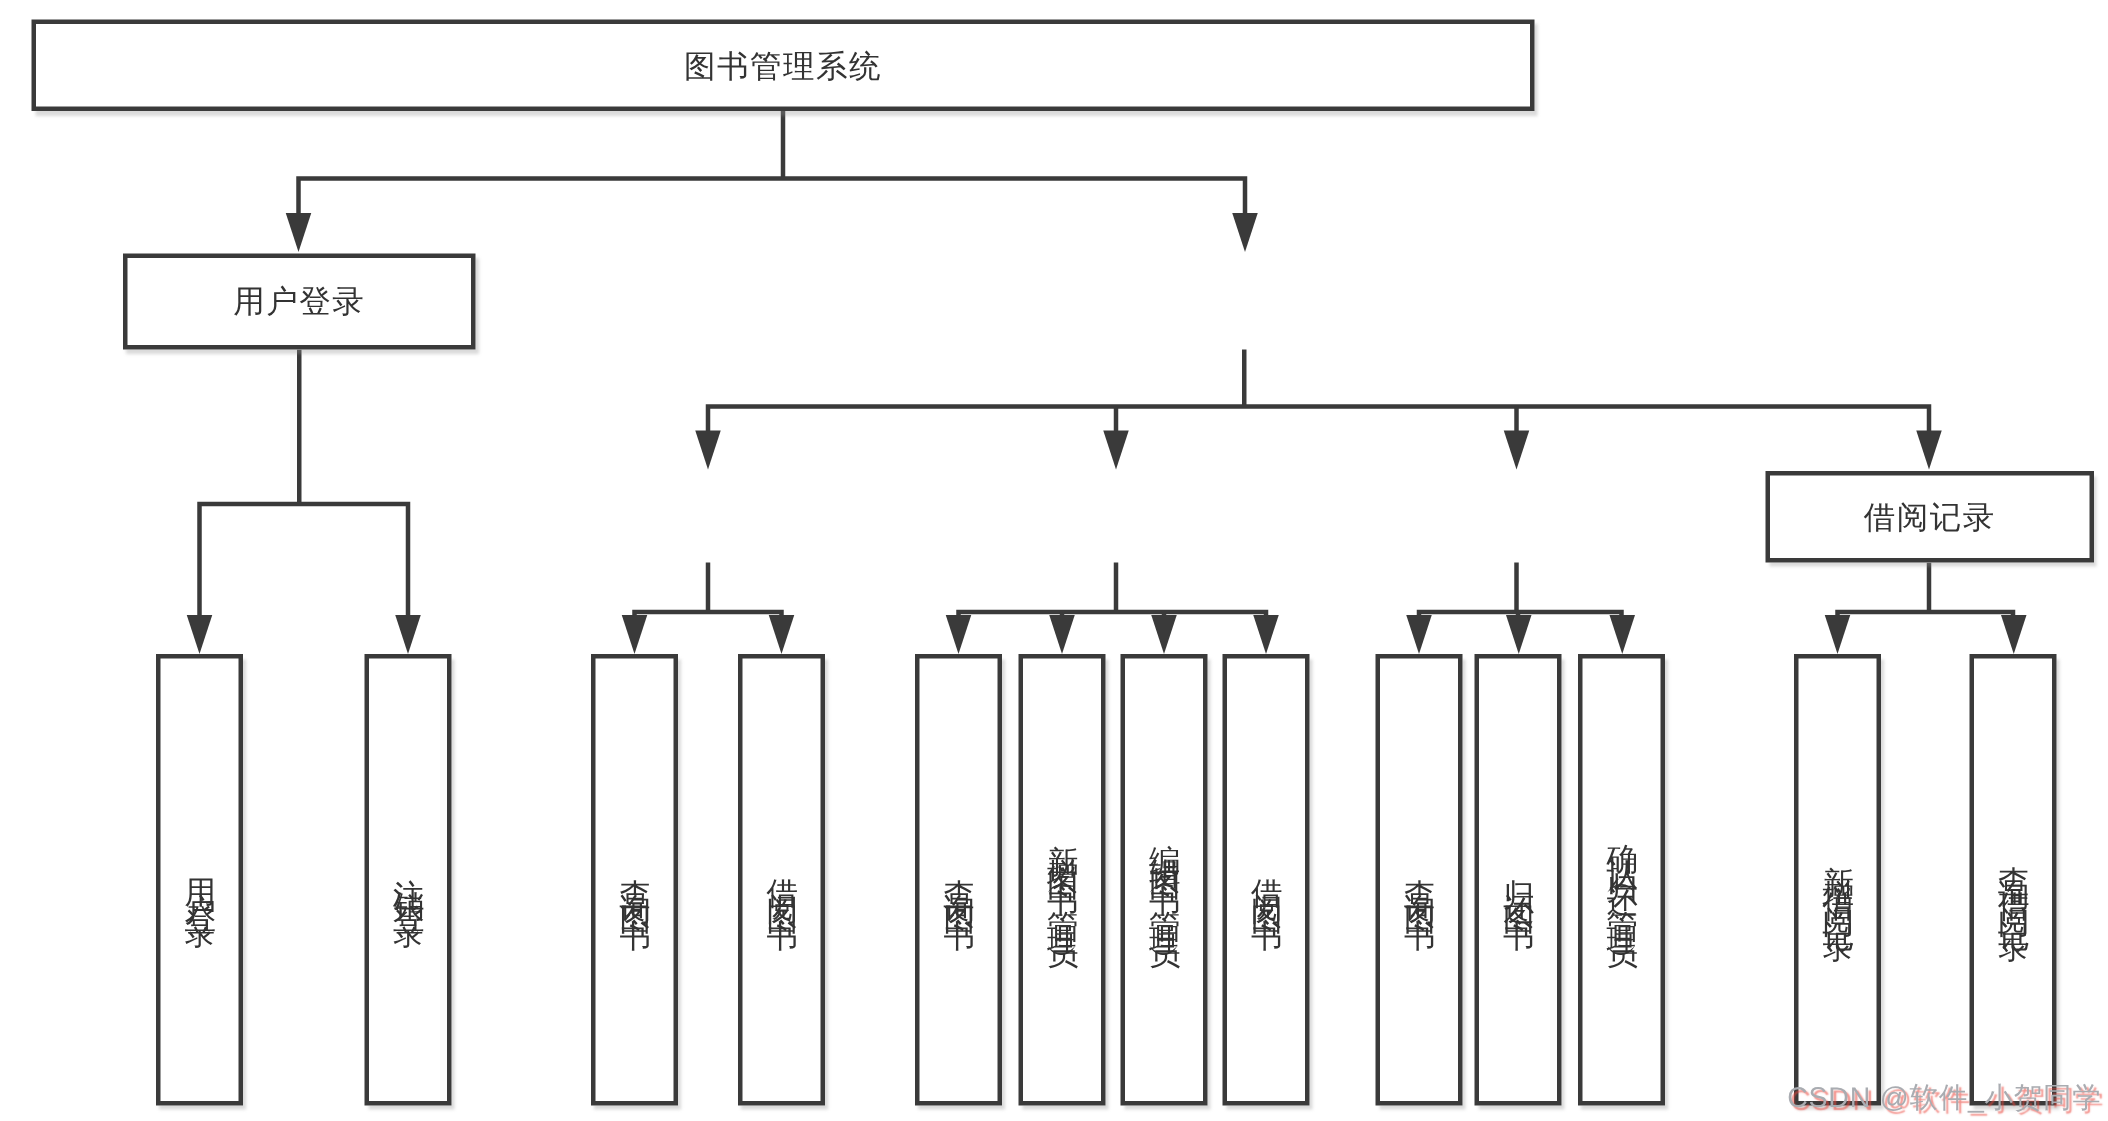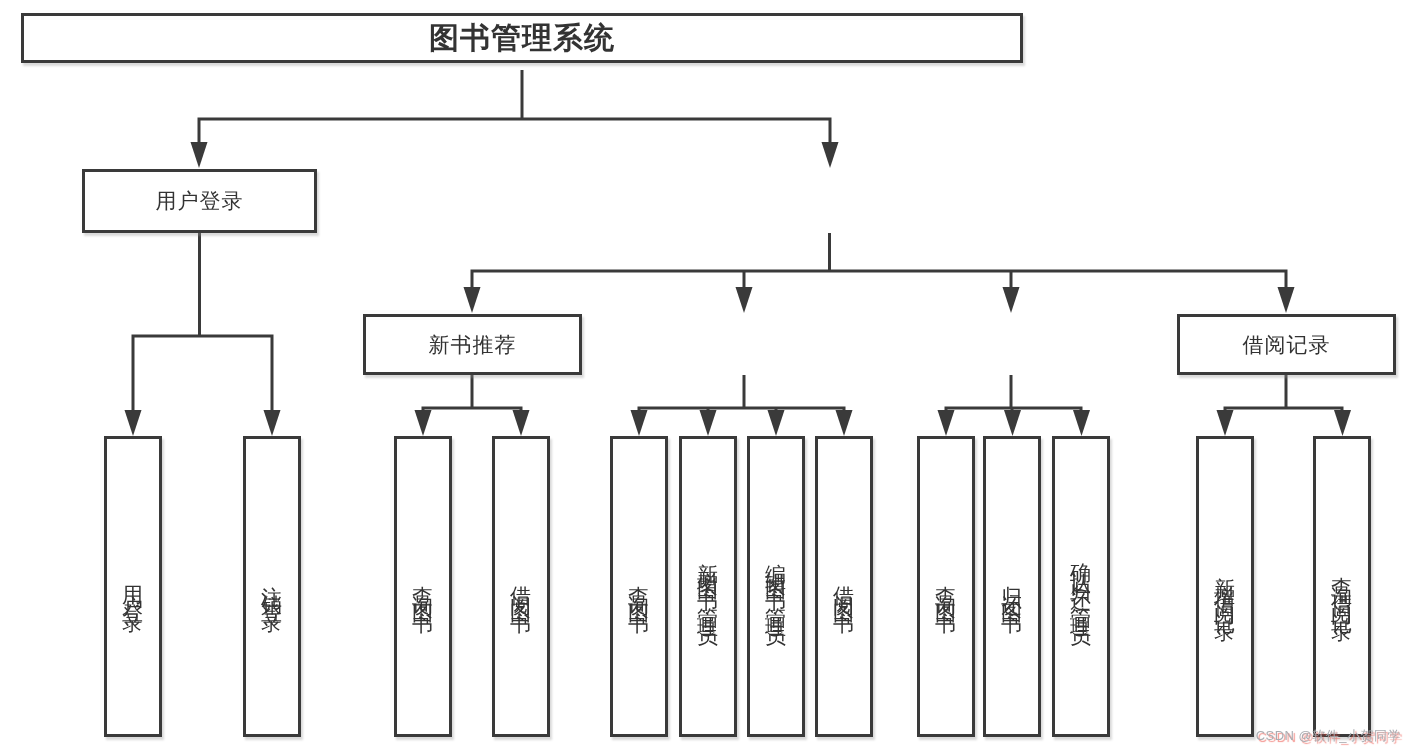--- a/index.html
+++ b/index.html
@@ -23,21 +23,21 @@
     background: #ffffff;
     border: 3px solid #3a3a3a;
     display: flex;
     align-items: center;
     justify-content: center;
     font-size: 21px;
     letter-spacing: 1px;
     box-shadow: 2px 3px 2px rgba(150,150,150,0.35);
     white-space: nowrap;
   }
-  .node.root { left: 21px; top: 13px; width: 1002px; height: 50px; font-size: 30px; font-weight: bold; }
+  .node.root { left: 21px; top: 13px; width: 1002px; height: 61px; font-size: 21px; }
   .node.lvl2 { top: 169px; width: 235px; height: 64px; }
   .node.lvl3 { top: 314px; width: 219px; height: 61px; }
   .leaf {
     position: absolute;
     top: 436px;
     width: 58px;
     height: 301px;
     box-sizing: border-box;
     background: #ffffff;
     border: 3px solid #3a3a3a;
@@ -52,21 +52,21 @@
     font-size: 21px;
     line-height: 1;
     letter-spacing: 9px;
     color: #333333;
     white-space: nowrap;
   }
   .watermark {
     position: absolute;
     right: 4px;
     bottom: 2px;
-    font-size: 13px;
+    font-size: 19px;
     letter-spacing: 0.5px;
     color: #a9acb1;
     text-shadow: 2px 2px 1px rgba(235,70,60,0.6);
   }
 </style>
 </head>
 <body>
 
 <div class="stage">
 
@@ -122,21 +122,20 @@
       <polygon points="1073,410 1090,410 1081.5,436"></polygon>
       <polygon points="1216.5,410 1233.5,410 1225,436"></polygon>
       <polygon points="1334,410 1351,410 1342.5,436"></polygon>
     </g>
   </svg>
 
   <div class="node root">图书管理系统</div>
 
   <div class="node lvl2" style="left:82px">用户登录</div>
 
-  <div class="node lvl3" style="left:363px">新书推荐</div>
   <div class="node lvl3" style="left:1177px">借阅记录</div>
 
   <div class="leaf" style="left:104px">
       <span>用户登录</span>
     </div>
   <div class="leaf" style="left:243px">
       <span>注销登录</span>
     </div>
   <div class="leaf" style="left:394px">
       <span>查询图书</span>

